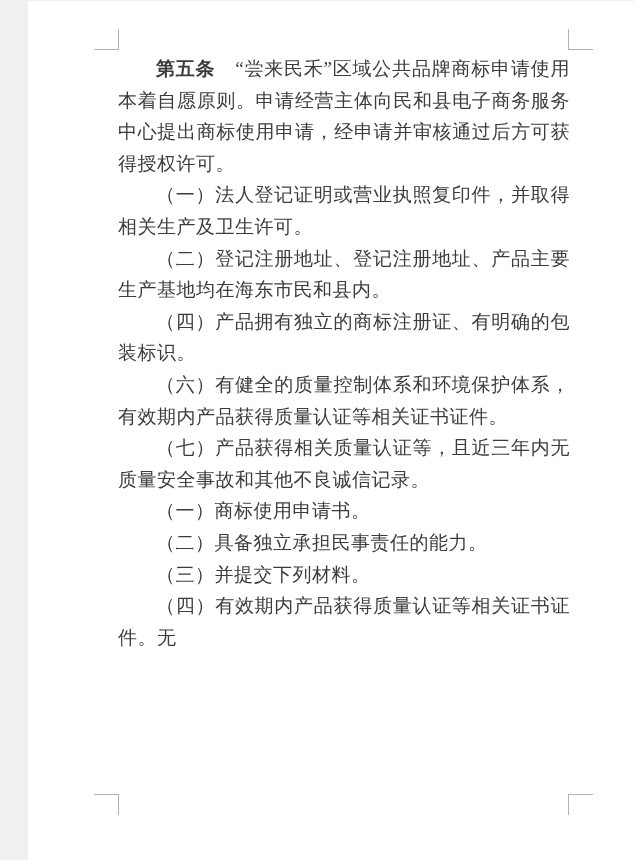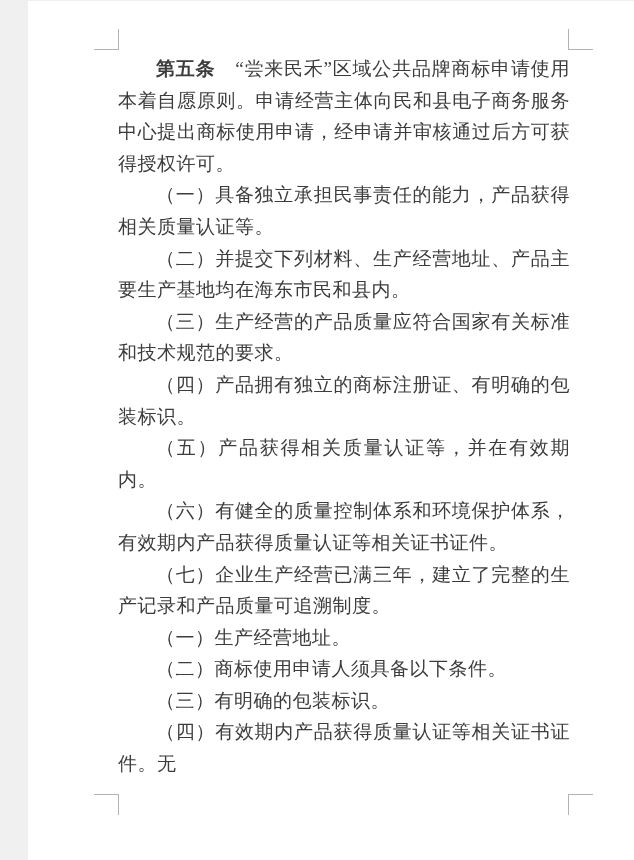--- a/index.html
+++ b/index.html
@@ -58,26 +58,24 @@
 
 <div class="page">
 
   <div class="crop-mark crop-tl"></div>
   <div class="crop-mark crop-tr"></div>
   <div class="crop-mark crop-bl"></div>
   <div class="crop-mark crop-br"></div>
 
   <div class="text-area">
     <p class="para"><b class="lead">第五条</b><span>　“尝来民禾”区域公共品牌商标申请使用本着自愿原则。申请经营主体向民和县电子商务服务中心提出商标使用申请，经申请并审核通过后方可获得授权许可。</span></p>
-    <p class="para"><b class="lead"></b><span>（一）具备独立承担民事责任的能力，产品获得相关质量认证等。</span></p>
-    <p class="para"><b class="lead"></b><span>（二）并提交下列材料、生产经营地址、产品主要生产基地均在海东市民和县内。</span></p>
-    <p class="para"><b class="lead"></b><span>（三）生产经营的产品质量应符合国家有关标准和技术规范的要求。</span></p>
+    <p class="para"><b class="lead"></b><span>（一）法人登记证明或营业执照复印件，并取得相关生产及卫生许可。</span></p>
+    <p class="para"><b class="lead"></b><span>（二）登记注册地址、登记注册地址、产品主要生产基地均在海东市民和县内。</span></p>
     <p class="para"><b class="lead"></b><span>（四）产品拥有独立的商标注册证、有明确的包装标识。</span></p>
-    <p class="para"><b class="lead"></b><span>（五）产品获得相关质量认证等，并在有效期内。</span></p>
     <p class="para"><b class="lead"></b><span>（六）有健全的质量控制体系和环境保护体系，有效期内产品获得质量认证等相关证书证件。</span></p>
-    <p class="para"><b class="lead"></b><span>（七）企业生产经营已满三年，建立了完整的生产记录和产品质量可追溯制度。</span></p>
-    <p class="para"><b class="lead"></b><span>（一）生产经营地址。</span></p>
-    <p class="para"><b class="lead"></b><span>（二）商标使用申请人须具备以下条件。</span></p>
-    <p class="para"><b class="lead"></b><span>（三）有明确的包装标识。</span></p>
+    <p class="para"><b class="lead"></b><span>（七）产品获得相关质量认证等，且近三年内无质量安全事故和其他不良诚信记录。</span></p>
+    <p class="para"><b class="lead"></b><span>（一）商标使用申请书。</span></p>
+    <p class="para"><b class="lead"></b><span>（二）具备独立承担民事责任的能力。</span></p>
+    <p class="para"><b class="lead"></b><span>（三）并提交下列材料。</span></p>
     <p class="para"><b class="lead"></b><span>（四）有效期内产品获得质量认证等相关证书证件。无</span></p>
   </div>
 
 </div>
 
 </body></html>

